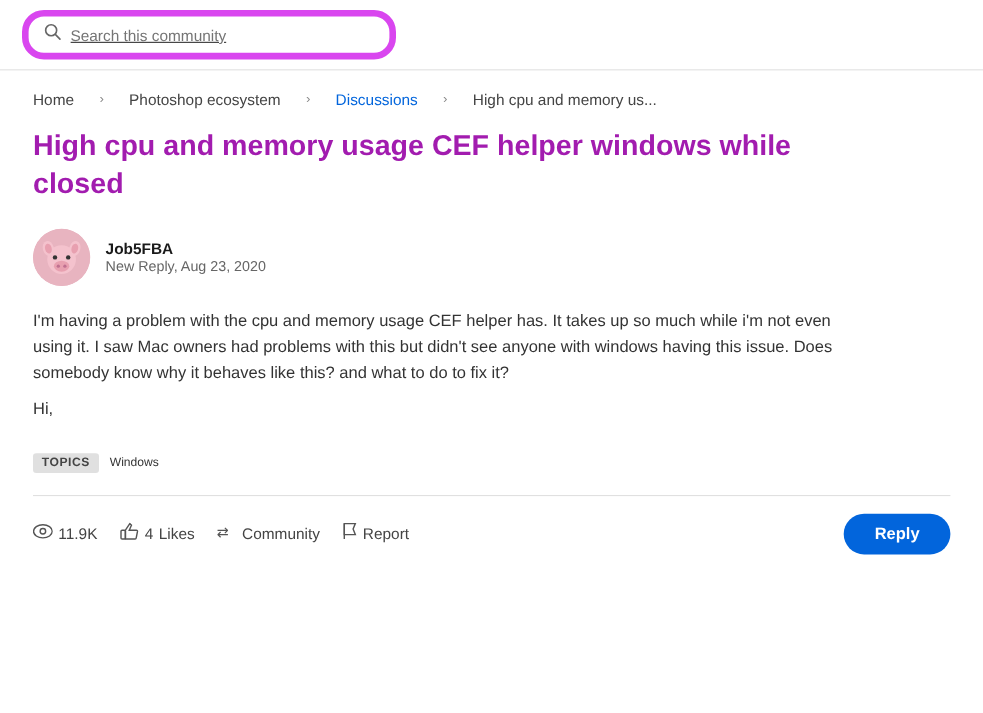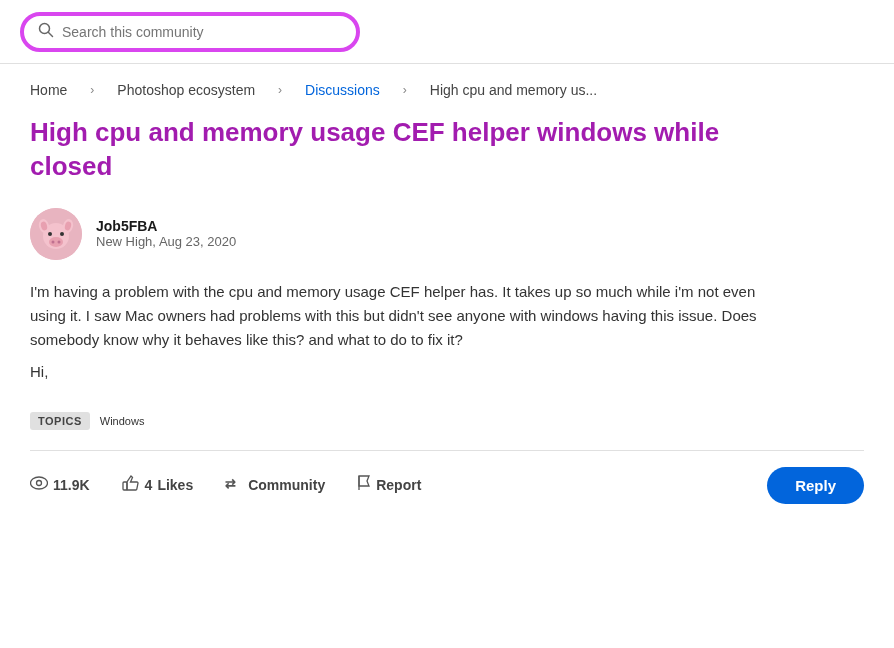--- a/index.html
+++ b/index.html
@@ -24,25 +24,26 @@
       height: 36px;
     }
     .header-title {
       font-size: 18px;
       font-weight: 600;
       color: #2c2c2c;
     }
     .search-container {
       display: flex;
       align-items: center;
-      border: 4px solid #d946ef;
+      border: 6px solid #d946ef;
       border-radius: 20px;
       padding: 6px 14px;
       width: 340px;
       gap: 8px;
+      text-decoration: underline;
     }
     .search-icon-wrap {
       color: #666;
       font-size: 16px;
     }
     .search-input {
       border: none;
       outline: none;
       font-size: 14px;
       color: #999;
@@ -157,22 +158,21 @@
 
     
     .actions-row {
       display: flex;
       align-items: center;
       justify-content: space-between;
     }
     .actions-left {
       display: flex;
       align-items: center;
-      gap: 32px;
-      font-weight: bold;
+      gap: 20px;
     }
     .action-item {
       display: flex;
       align-items: center;
       gap: 5px;
       font-size: 14px;
       color: #444;
       cursor: pointer;
     }
     .action-item .icon {
@@ -239,21 +239,21 @@
 
         <ellipse cx="14" cy="18" rx="5" ry="7" fill="#f4c2cd" transform="rotate(-15 14 18)"></ellipse>
         <ellipse cx="38" cy="18" rx="5" ry="7" fill="#f4c2cd" transform="rotate(15 38 18)"></ellipse>
         <ellipse cx="14" cy="18" rx="3" ry="4.5" fill="#e8a0b0" transform="rotate(-15 14 18)"></ellipse>
         <ellipse cx="38" cy="18" rx="3" ry="4.5" fill="#e8a0b0" transform="rotate(15 38 18)"></ellipse>
       </svg>
     </div>
     <div class="author-info">
       <div class="author-name">Job5FBA</div>
       <div class="author-meta">
-        <span>New High</span><span>, </span><span>Aug 23, 2020</span>
+        <span>New Reply</span><span>, </span><span>Aug 23, 2020</span>
       </div>
     </div>
   </div>
 
   <div class="post-body">
     <p>I'm having a problem with the cpu and memory usage CEF helper has. It takes up so much while i'm not even using it. I saw Mac owners had problems with this but didn't see anyone with windows having this issue. Does somebody know why it behaves like this? and what to do to fix it?</p>
     <p>Hi,</p>
   </div>
 
   <div class="topics-row">

